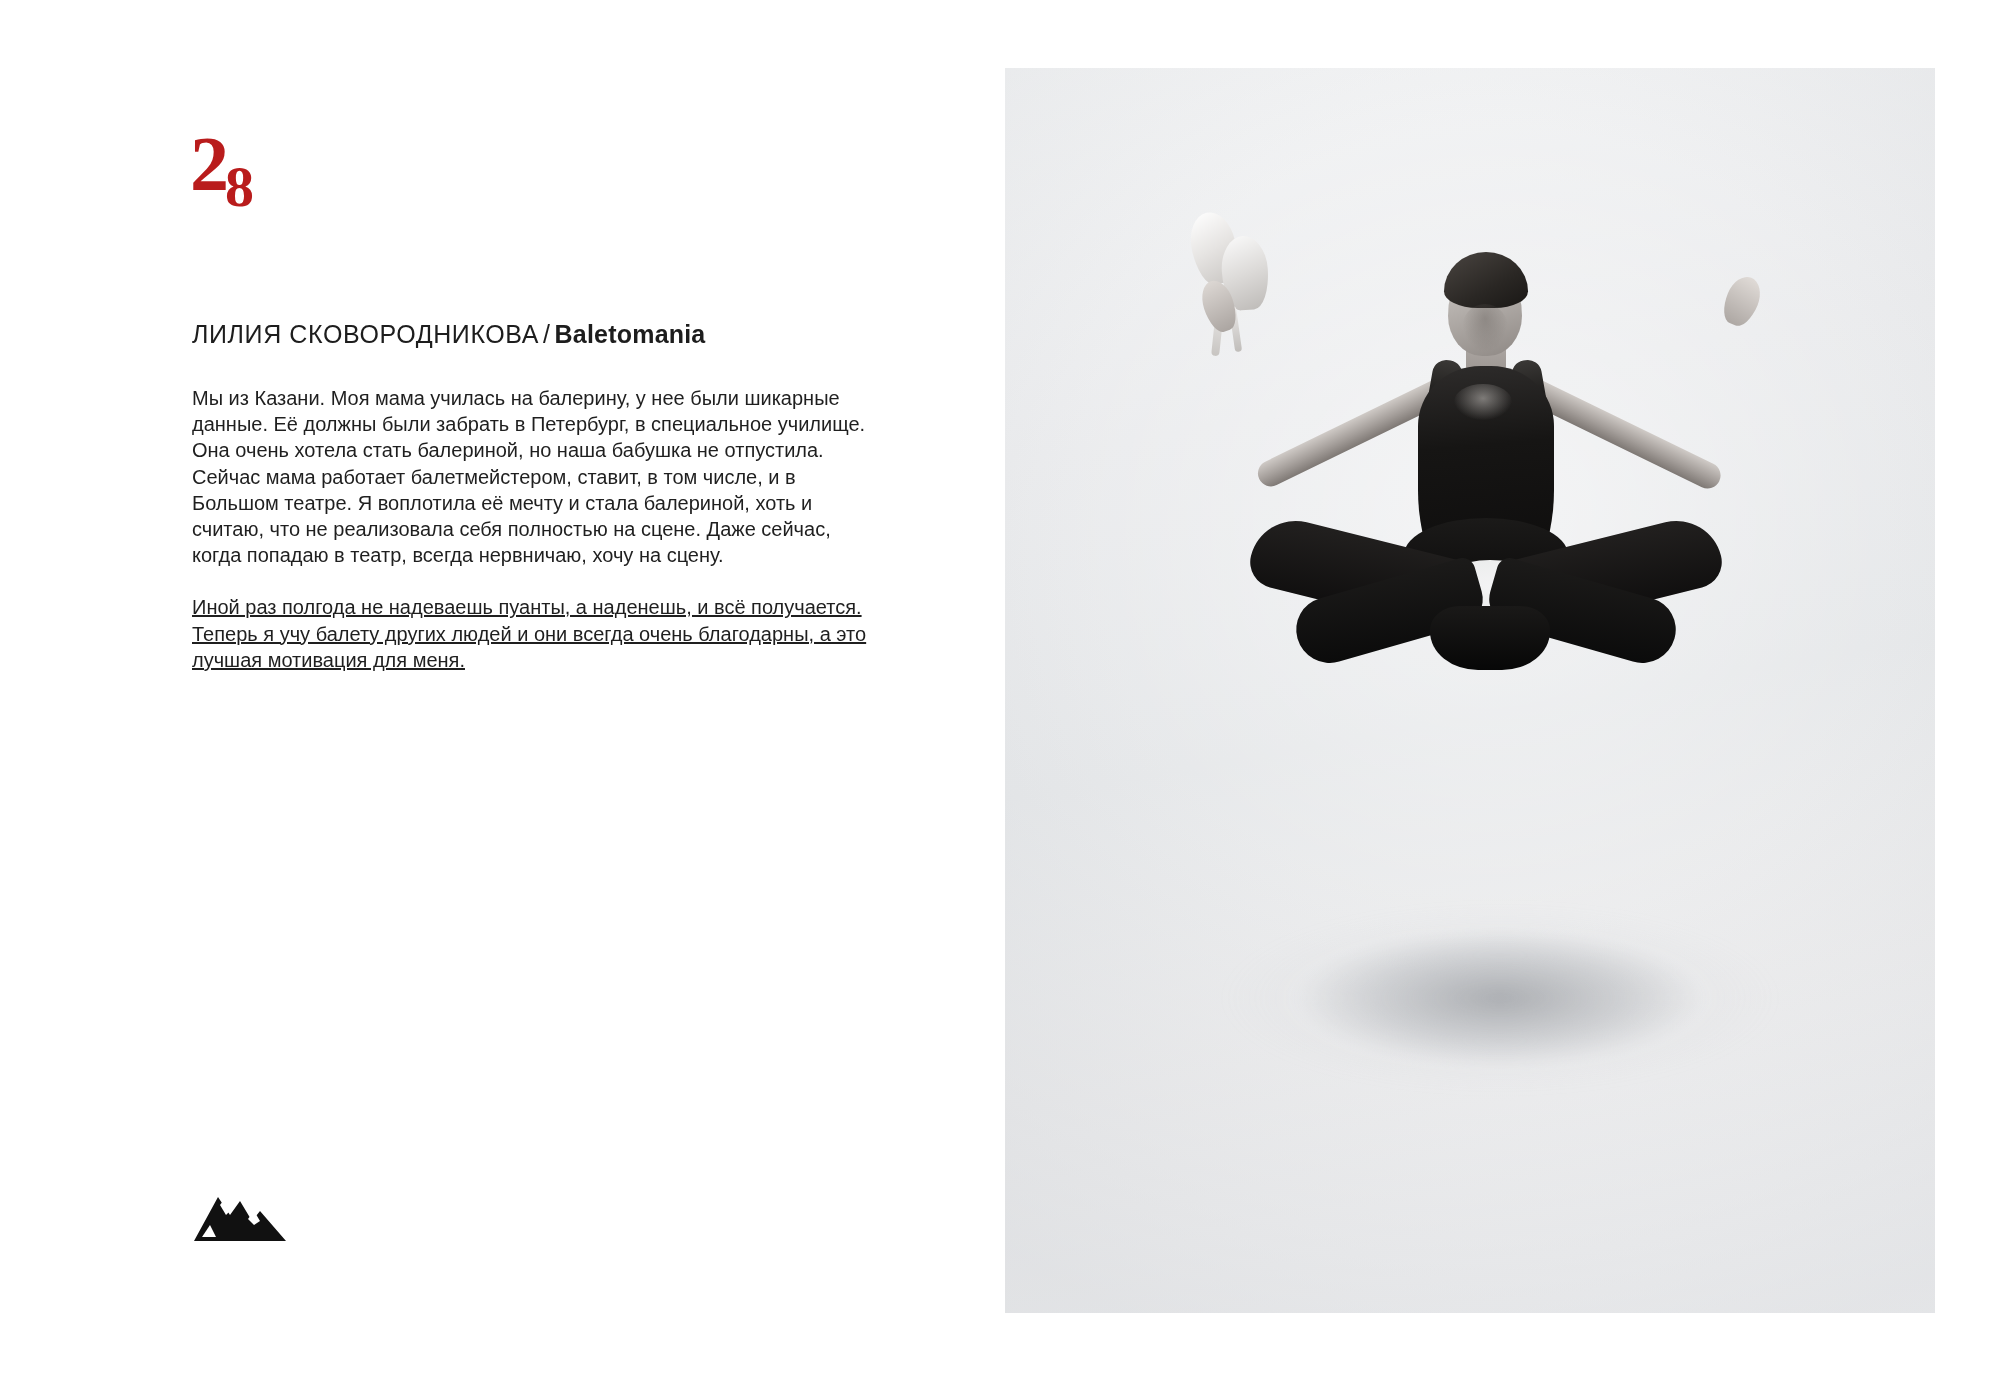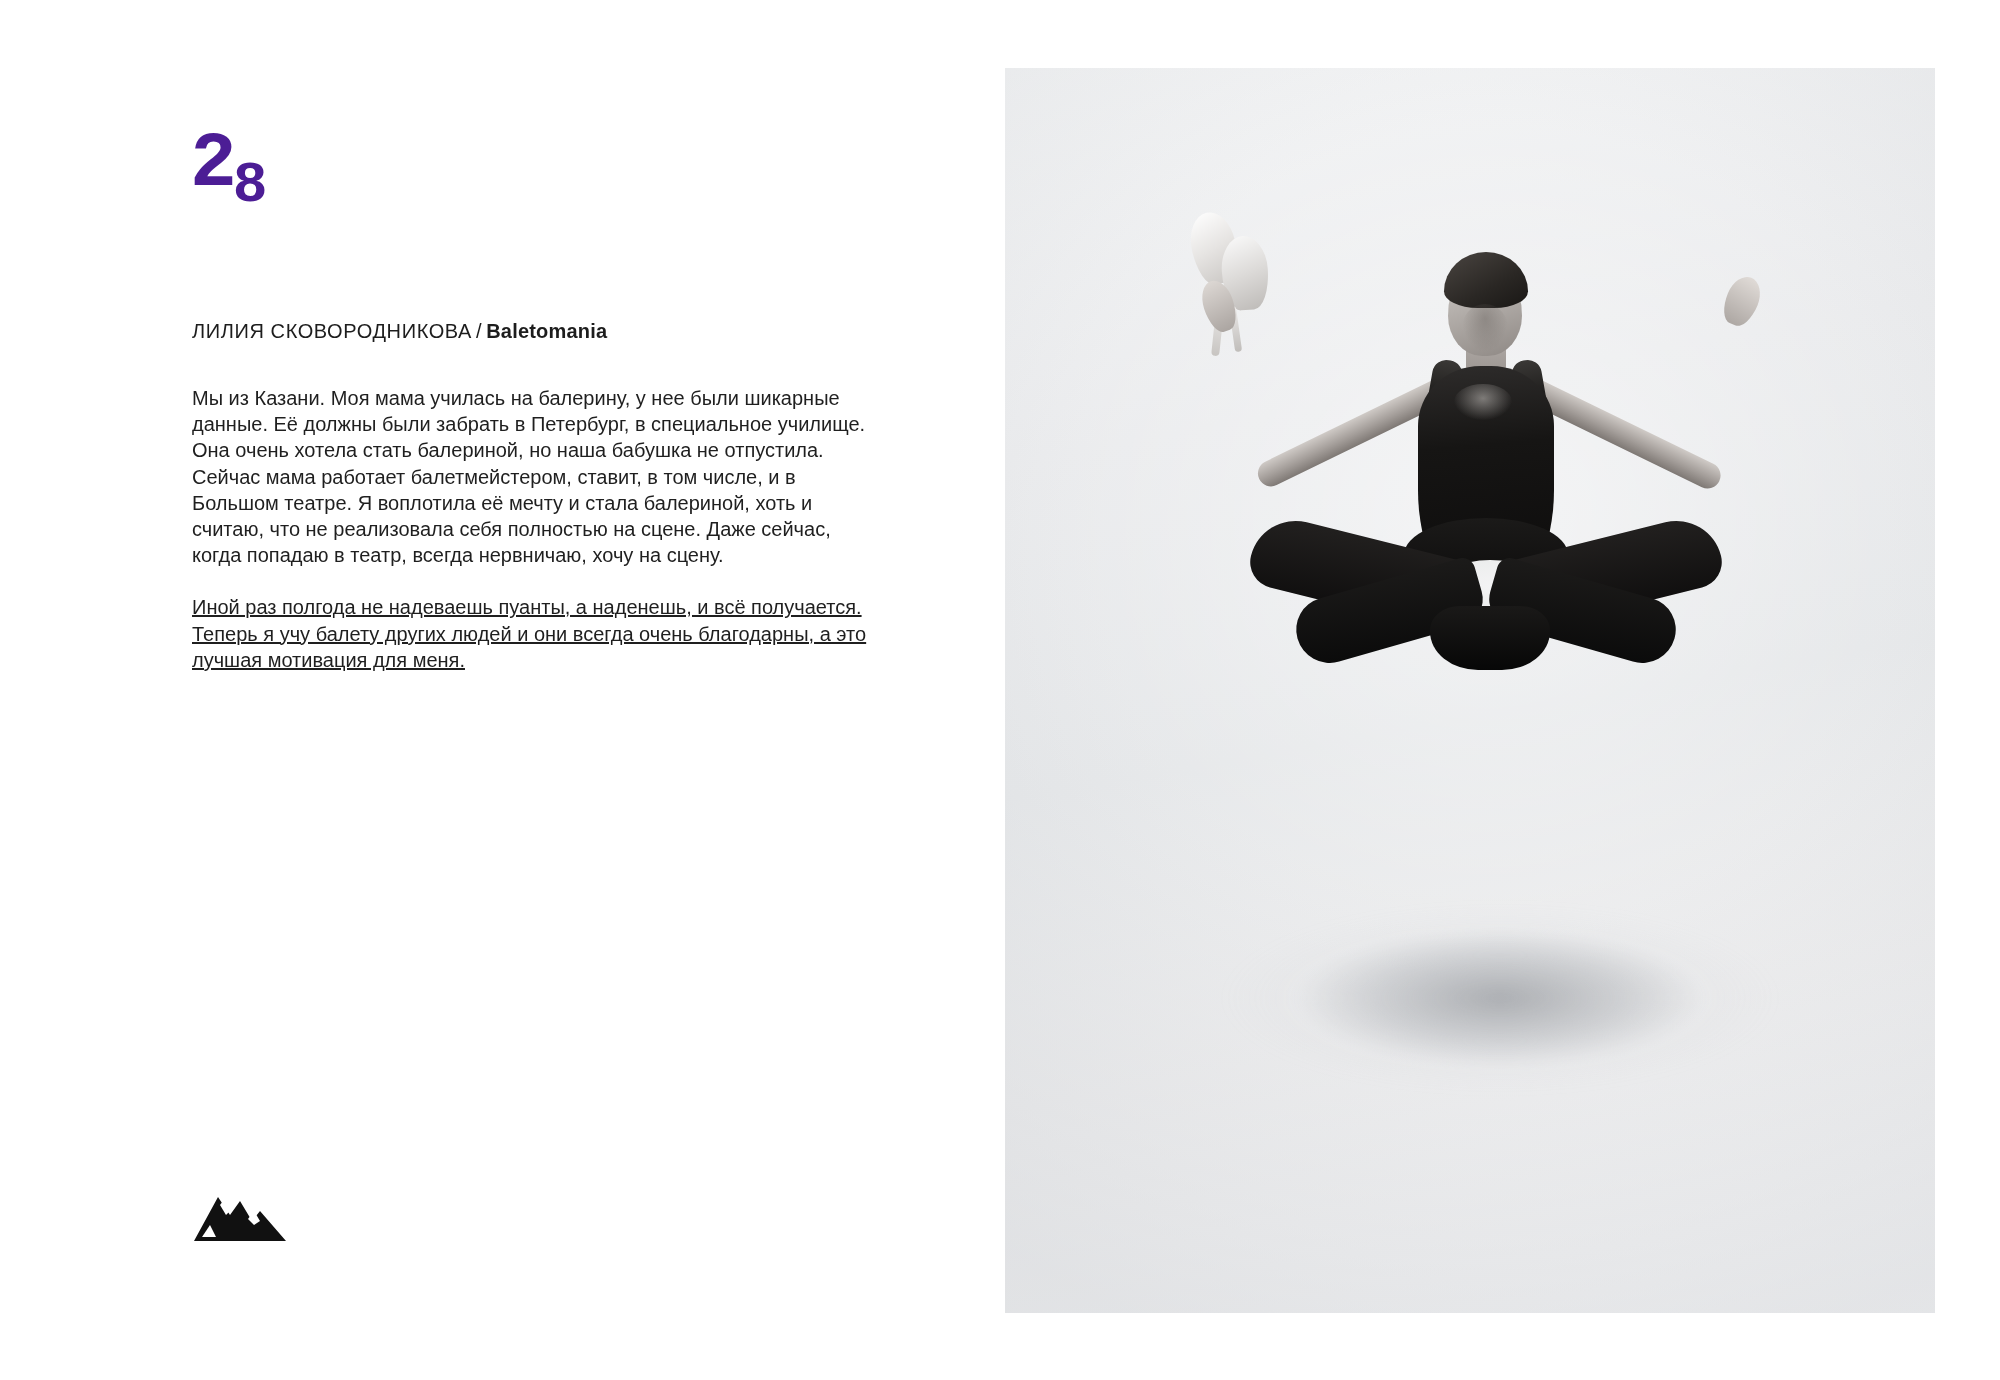--- a/index.html
+++ b/index.html
@@ -28,44 +28,44 @@
     left: 190px;
     top: 0;
     width: 700px;
     height: 1380px;
   }
 
   .page-number {
     position: absolute;
     left: 0px;
     top: 125px;
-    font-family: Liberation Mono, monospace;
+    font-family: Liberation Serif, serif;
     font-weight: bold;
-    color: #4c1d95;
+    color: #b91c1c;
     letter-spacing: -2px;
     line-height: 1;
     white-space: nowrap;
   }
   .page-number .pn-first {
     font-size: 78px;
     font-weight: bold;
   }
   .page-number .pn-second {
     font-size: 58px;
     font-weight: bold;
     position: relative;
     top: 16px;
     left: -2px;
   }
 
   .credit-line {
     position: absolute;
     left: 2px;
     top: 320px;
-    font-size: 20px;
+    font-size: 25px;
     letter-spacing: 0.6px;
     color: #1d1d1d;
     white-space: nowrap;
   }
   .credit-name {
     font-weight: normal;
   }
   .credit-sep {
     padding: 0 4px;
     font-weight: normal;

